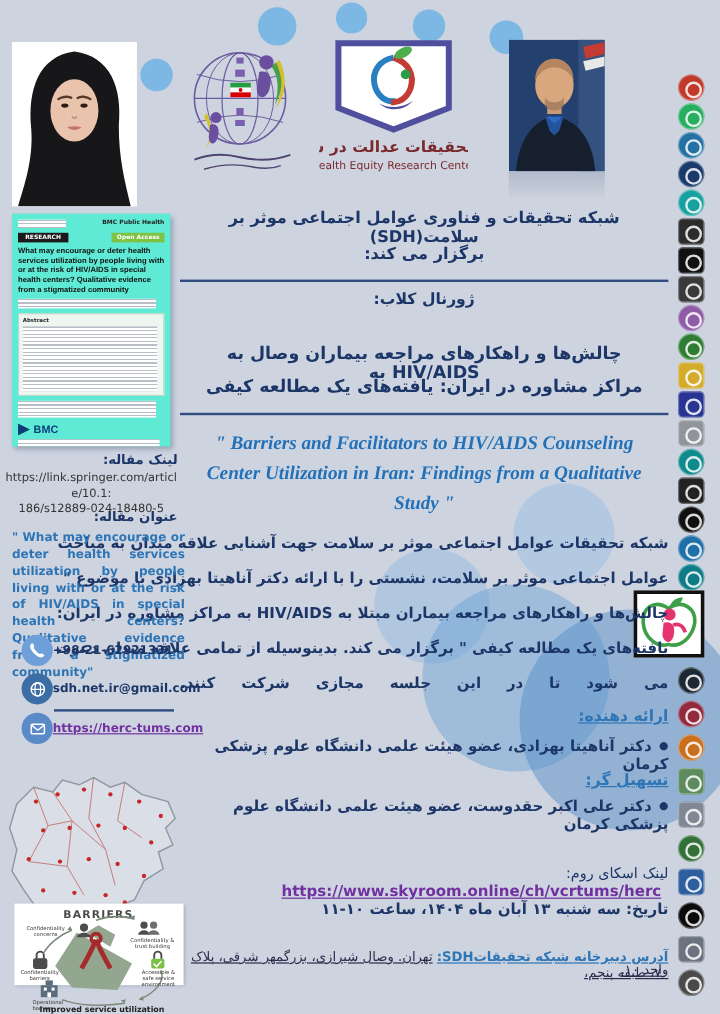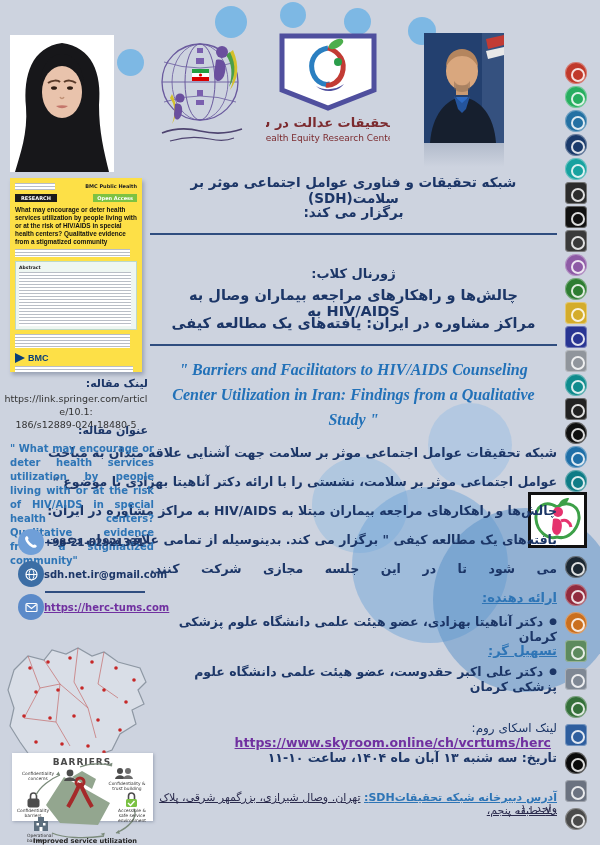--- a/index.html
+++ b/index.html
@@ -33,21 +33,21 @@
   .sec-label{font-size:13px;font-weight:bold;color:#2e75b6;text-decoration:underline;}
   .bullet-row{font-size:12.5px;font-weight:bold;padding-right:16px;}
   .bullet-dot{font-size:9px;vertical-align:2px;margin-left:6px;}
   .sky-row{font-size:12px;padding-right:52px;}
   .sky-url{direction:ltr;display:inline-block;color:#7030a0;font-weight:bold;font-size:12.5px;
            text-decoration:underline;margin-right:6px;}
   .date-row{font-size:12.5px;font-weight:bold;padding-right:8px;}
   .addr{font-size:11px;padding-right:8px;color:#2b2b4d;}
   .addr u{font-weight:bold;color:#2e75b6;}
   
-  .paper{position:absolute;left:10px;top:178px;width:132px;height:194px;background:#fde047;
+  .paper{position:absolute;left:10px;top:178px;width:132px;height:194px;background:#5eead4;
          box-shadow:2px 3px 4px #9aa3b5;padding:5px 5px 0 5px;box-sizing:border-box;overflow:hidden;}
   .p-top{display:flex;justify-content:space-between;align-items:flex-start;}
   .fake{background:repeating-linear-gradient(#b9bec6 0 1px,#fff 1px 3px);}
   .p-journal{font-size:5px;font-weight:bold;color:#222;}
   .p-badges{display:flex;justify-content:space-between;margin-top:4px;}
   .p-research{background:#1a1a1a;color:#fff;font-size:5px;font-weight:bold;padding:1px 6px;}
   .p-open{background:#7dc242;color:#fff;font-size:5px;font-weight:bold;padding:1px 4px;}
   .p-title{font-size:6.4px;font-weight:bold;color:#111;line-height:8px;margin-top:4px;font-family:"Liberation Sans",sans-serif;}
   .p-abstract{background:#eef6f1;border:1px solid #bcd9c9;margin-top:4px;padding:3px;}
   .p-abs-label{font-size:4.5px;font-weight:bold;color:#222;}
@@ -197,21 +197,21 @@
       <div class="strip-item" style="top: 696px; background: rgb(52, 112, 58); border-radius: 50%;"></div>
       <div class="strip-item" style="top: 724px; background: rgb(46, 94, 158); border-radius: 4px;"></div>
       <div class="strip-item" style="top: 752px; background: rgb(11, 11, 11); border-radius: 50%;"></div>
       <div class="strip-item" style="top: 780px; background: rgb(107, 114, 128); border-radius: 4px;"></div>
       <div class="strip-item" style="top: 808px; background: rgb(74, 74, 74); border-radius: 50%;"></div>
   </div>
 
   <div class="mc center intro" style="top:174px;">شبکه تحقیقات و فناوری عوامل اجتماعی موثر بر سلامت(SDH)</div>
   <div class="mc center intro" style="top:204px;">برگزار می کند:</div>
   <div class="hr" style="top:233px;"></div>
-  <div class="mc center jc" style="top:266px;">ژورنال کلاب:</div>
+  <div class="mc center jc" style="top:242px;">ژورنال کلاب:</div>
   <div class="mc center fa-title" style="top:287px;">چالش‌ها و راهکارهای مراجعه بیماران وصال به HIV/AIDS به</div>
   <div class="mc center fa-title" style="top:315px;">مراکز مشاوره در ایران: یافته‌های یک مطالعه کیفی</div>
   <div class="hr" style="top:344px;"></div>
   <div class="mc en-title" style="top:357px;">
     <div>" Barriers and Facilitators to HIV/AIDS Counseling</div>
     <div>Center Utilization in Iran: Findings from a Qualitative</div>
     <div>Study "</div>
   </div>
 
   <div class="mc" style="top:438px;">

